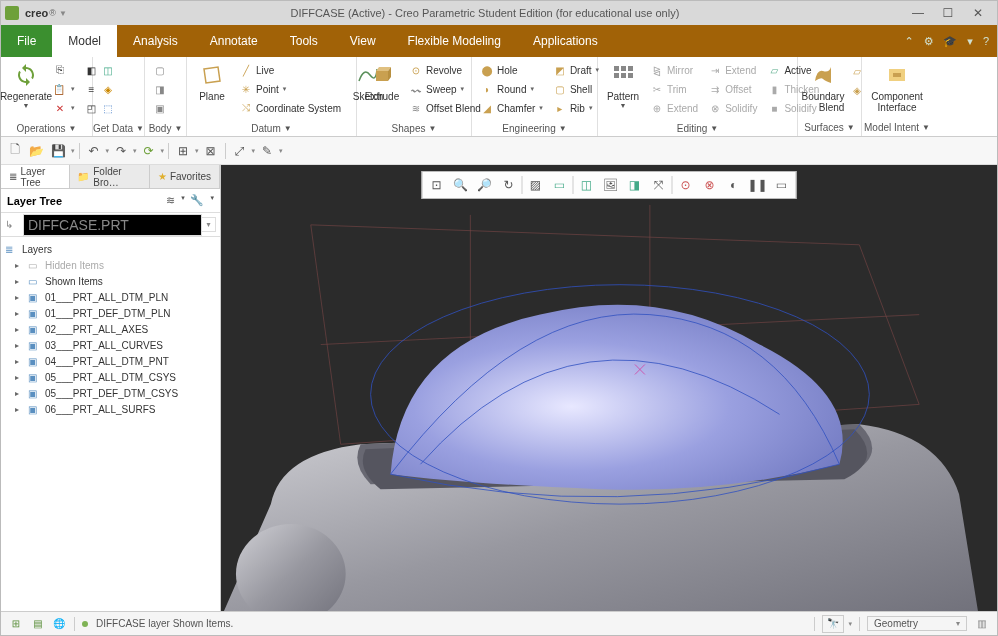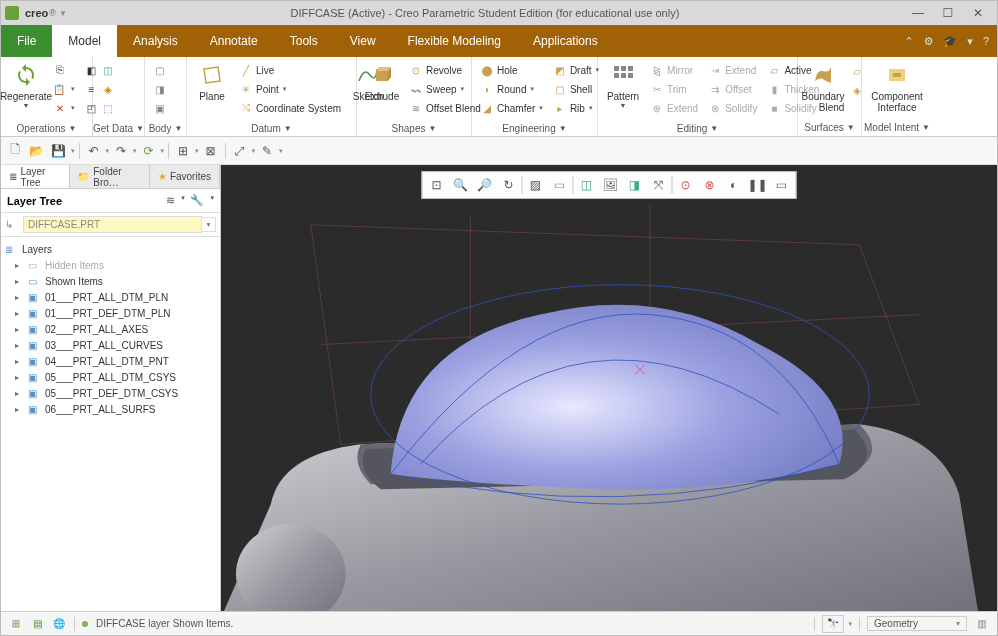--- a/index.html
+++ b/index.html
@@ -42,21 +42,21 @@
 
 .main { display: flex; height: 454px; }
 .sidebar { width: 220px; background: #f5f5f5; border-right: 1px solid #ccc; display: flex; flex-direction: column; }
 .sidebar-tabs { height: 24px; background: #eaeaea; display: flex; border-bottom: 1px solid #ccc; }
 .sidebar-tab { padding: 0 8px; display: flex; align-items: center; font-size: 10px; color: #444; gap: 3px; border-right: 1px solid #ccc; cursor: pointer; }
 .sidebar-tab.active { background: #fff; }
 .sidebar-header { height: 24px; display: flex; align-items: center; padding: 0 6px; font-size: 11px; font-weight: bold; gap: 10px; border-bottom: 1px solid #ddd; background: #fff; }
 .sidebar-header .tools { margin-left: auto; display: flex; gap: 6px; font-size: 11px; color: #555; font-weight: normal; }
 .sidebar-filter { height: 24px; display: flex; align-items: center; padding: 0 4px; border-bottom: 1px solid #ddd; background: #fff; }
 .sidebar-filter .arrow-icon { width: 18px; color: #888; font-size: 10px; }
-.sidebar-filter .field { flex: 1; background: #fef9c3; border: 1px solid #ddd; font-size: 10px; padding: 2px 4px; color: #888; }
+.sidebar-filter .field { flex: 1; background: #000000; border: 1px solid #ddd; font-size: 14px; padding: 2px 4px; color: #888; }
 .sidebar-filter .dd { width: 14px; text-align: center; color: #888; font-size: 8px; border: 1px solid #ddd; border-left: none; padding: 2px 0; }
 .layers-root { padding: 4px 0; background: #fff; flex: 1; overflow: auto; }
 .layer-row { display: flex; align-items: center; font-size: 10px; color: #333; padding: 2px 4px; gap: 3px; cursor: pointer; height: 16px; }
 .layer-row .toggle { width: 10px; color: #666; font-size: 8px; }
 .layer-row .icon { width: 14px; display: inline-flex; }
 .layer-row.header { font-weight: normal; }
 .layer-row.hidden-items { color: #aaa; }
 
 
 .viewport { flex: 1; background: #2b2b2b; position: relative; overflow: hidden; }

